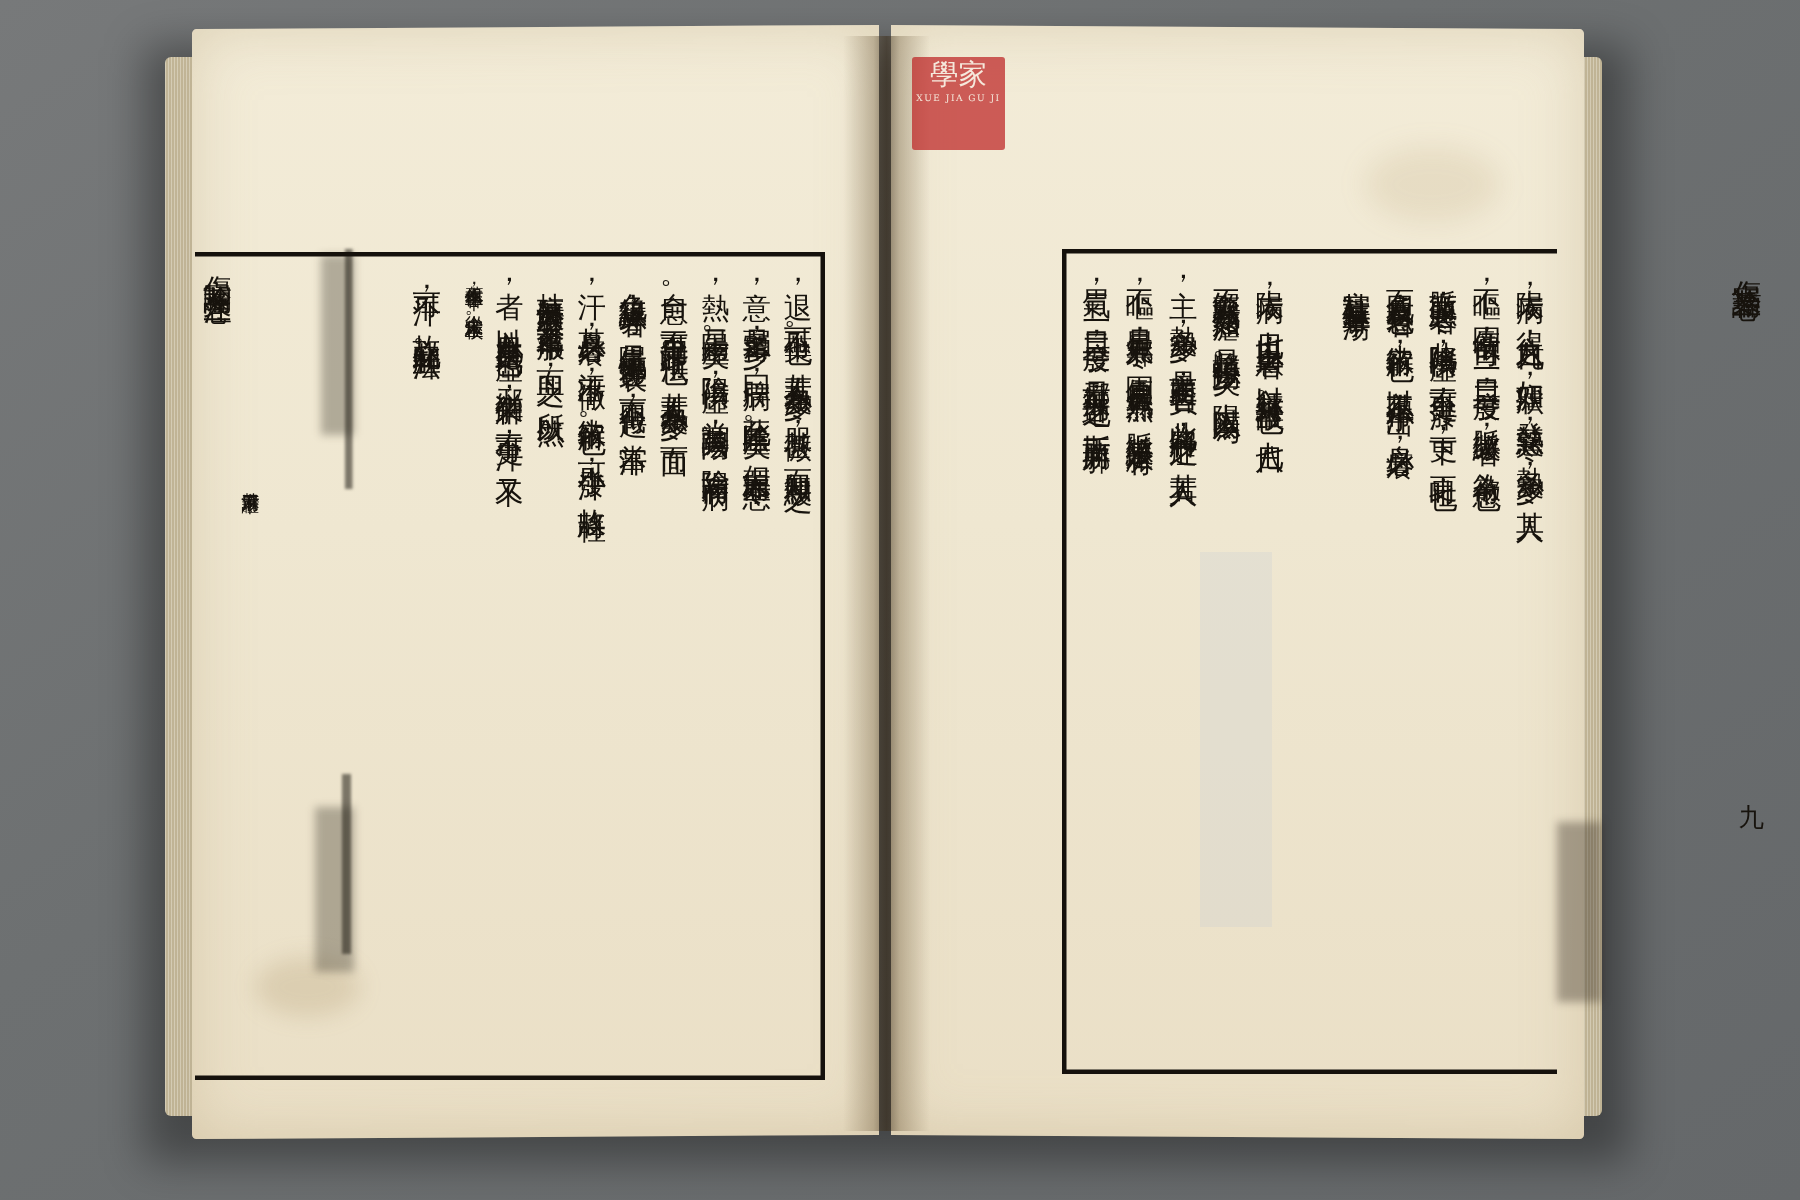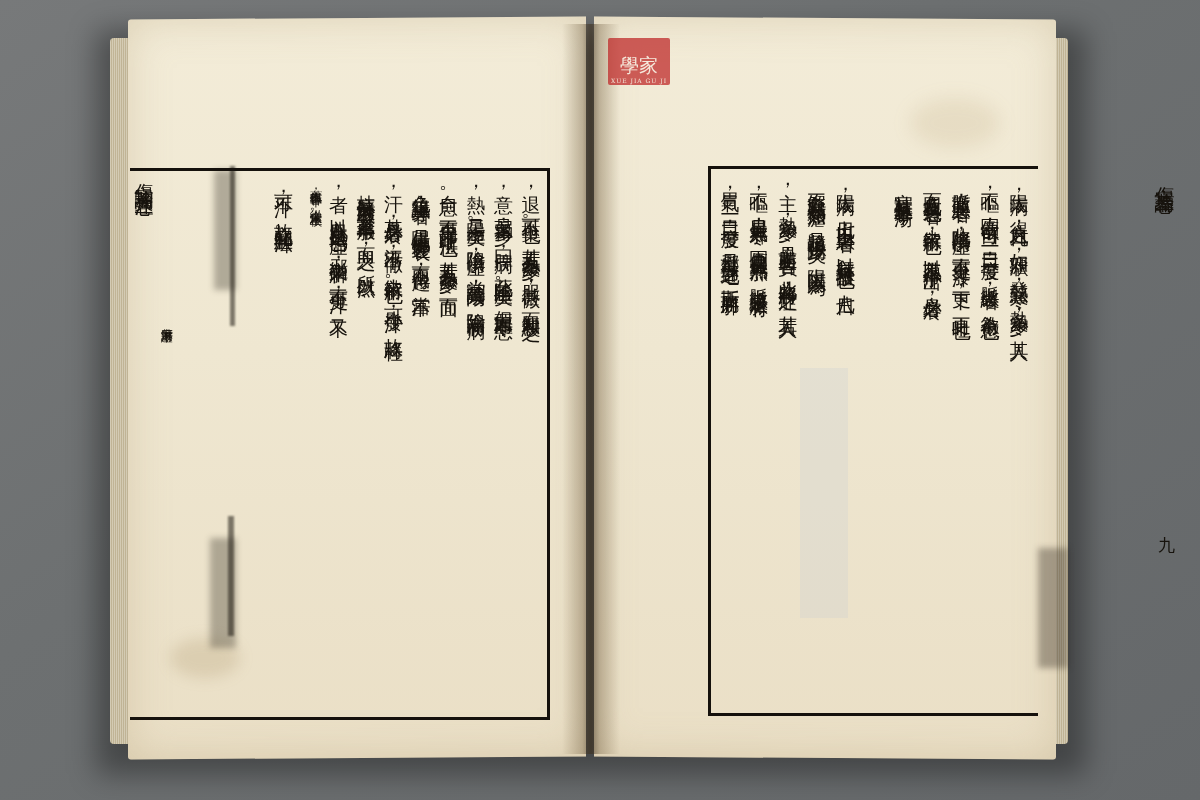--- a/index.html
+++ b/index.html
@@ -97,29 +97,29 @@
     border-radius: 50%;
     pointer-events: none;
   }
 
   
   .seal {
     position: absolute;
     left: 498px;
     top: 20px;
     width: 62px;
-    height: 47px;
+    height: 62px;
     background: rgba(190, 40, 40, 0.82);
     color: #f6e9dd;
     font-family: "DejaVu Serif", serif;
     font-size: 19px;
     line-height: 1.05;
     letter-spacing: 0px;
     text-align: center;
-    padding-top: 18px;
+    padding-top: 3px;
     box-sizing: border-box;
     border-radius: 2px;
     opacity: 0.9;
   }
   .seal .seal-sub {
     font-size: 6px;
     letter-spacing: 1px;
     margin-top: 2px;
   }
 

